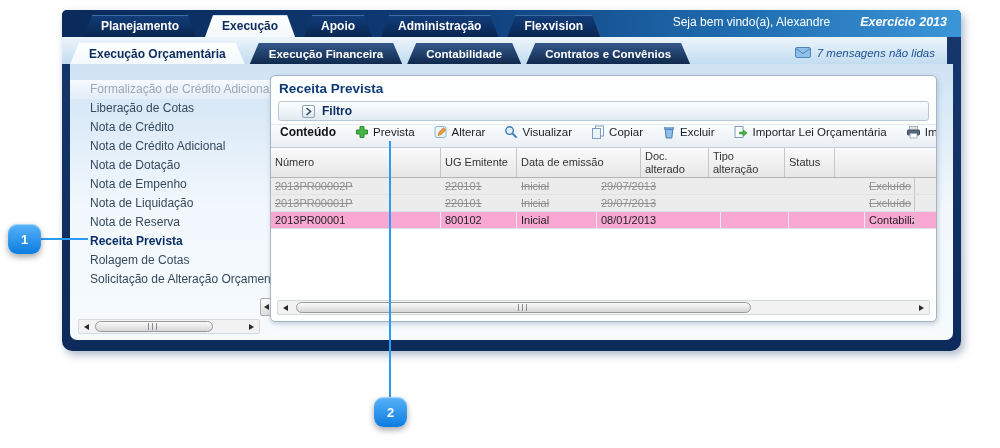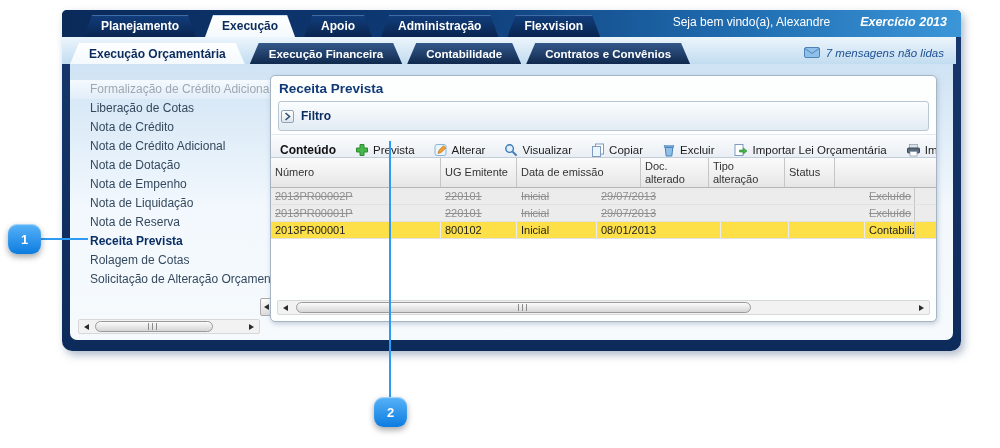--- a/index.html
+++ b/index.html
@@ -22,21 +22,21 @@
     background:linear-gradient(#123e7c,#092550);
     box-shadow:inset 0 1px 0 rgba(130,180,230,.4); }
   .ttab span { font-size:12px; font-weight:bold; color:#fff; white-space:nowrap; }
   .ttab.active { background:linear-gradient(#ffffff,#f4f9fd); }
   .ttab.active span { color:#0b2b5c; }
   .topright { margin-left:auto; display:flex; align-items:center; gap:30px; height:27px; padding-bottom:3px; }
   .welcome { color:#ffffff; font-size:12px; }
   .exercise { color:#ffffff; font-size:12.5px; font-style:italic; font-weight:bold; }
 
   
-  .subbar { position:absolute; left:0; top:27px; right:5px; height:27px;
+  .subbar { position:absolute; left:0; top:27px; right:14px; height:27px;
     background:linear-gradient(#ecf5fc,#c2dcf0);
     display:flex; align-items:flex-end; padding:0 12px 0 8px; }
   .stabs { display:flex; height:21px; gap:5px; }
   .stab { padding:0 19px; display:flex; align-items:center; cursor:pointer;
     clip-path:polygon(9px 0, calc(100% - 9px) 0, 100% 100%, 0 100%); }
   .stab span { font-size:11.5px; font-weight:bold; white-space:nowrap; }
   .stab.inactive { background:linear-gradient(#34598b,#10294d); }
   .stab.inactive span { color:#fff; }
   .stab.active { background:linear-gradient(#ffffff,#f3f9fd); }
   .stab.active span { color:#0b2b5c; font-size:12px; }
@@ -69,37 +69,37 @@
     border:1px solid #aaa; border-radius:2px; display:flex; align-items:center; justify-content:center; cursor:pointer; }
 
   
   .panel { position:absolute; left:200px; top:11px; width:667px; height:247px;
     background:#fdfefe; border:1px solid #a6b4c4; border-radius:5px;
     box-shadow:1px 2px 5px rgba(120,140,165,.4);
     display:flex; flex-direction:column; overflow:hidden; }
   .panel-head { height:23px; display:flex; align-items:center; padding:2px 8px 0 8px; flex:none; }
   .panel-title { font-weight:bold; font-size:13.5px; color:#0f3a78; }
   .breadcrumb { margin-left:auto; font-size:11px; color:#1d55a8; cursor:pointer; }
-  .filterbar { height:30px; margin:2px 7px 3px 7px; border:1px solid #b9c6d4; border-radius:3px;
-    background:linear-gradient(#fbfdfe,#e2ebf3); display:flex; align-items:center; padding:0 2px; gap:7px; flex:none; cursor:pointer; }
+  .filterbar { height:20px; margin:2px 7px 3px 7px; border:1px solid #b9c6d4; border-radius:3px;
+    background:linear-gradient(#fbfdfe,#e2ebf3); display:flex; align-items:center; padding:0 23px; gap:7px; flex:none; cursor:pointer; }
   .expander { width:13px; height:13px; border:1px solid #8fa3b8; border-radius:2px;
     background:linear-gradient(#ffffff,#dde6ee); display:flex; align-items:center; justify-content:center; }
   .filter-label { font-weight:bold; font-size:12px; color:#0c2d60; }
-  .contentbar { height:24px; display:flex; align-items:flex-end; padding:0 9px; gap:19px; flex:none;
+  .contentbar { height:24px; display:flex; align-items:flex-start; padding:0 9px; gap:19px; flex:none;
     background:linear-gradient(#fbfdfe,#e9eef4); border-top:1px solid #e3e9f0; border-bottom:1px solid #c3cdd8; }
   .content-label { font-weight:bold; font-size:12px; color:#111; }
   .tbtn { display:flex; align-items:center; gap:4px; cursor:pointer; }
   .tbtn span { font-size:11.5px; color:#1c1c1c; white-space:nowrap; }
 
   
   .tablewrap { flex:1; overflow:hidden; background:#fff; }
   .thead { display:flex; height:30px; background:linear-gradient(#fbfbfb,#e6e6e6); border-bottom:1px solid #b5b5b5; }
   .th { border-right:1px solid #c6c6c6; padding:2px 4px; font-size:11px; color:#333;
     line-height:1.15; display:flex; align-items:center; cursor:pointer; }
-  .tr { display:flex; height:17px; border-bottom:1px solid #e2e2e2; background:#fde047; cursor:pointer; }
+  .tr { display:flex; height:17px; border-bottom:1px solid #e2e2e2; background:#f9a8d4; cursor:pointer; }
   .td { border-right:1px solid #ececec; padding:0 4px; font-size:11px; line-height:16px;
     white-space:nowrap; overflow:hidden; color:#222; }
   .tr.excluded { background:#ececec; }
   .tr.excluded .td { color:#8f8f8f; text-decoration:line-through; }
   .w0{width:170px}.w1{width:76px}.w2{width:80px}.w3{width:124px}.w4{width:68px}.w5{width:76px}
   .w6{width:50px; border-right:1px solid #c6c6c6;}
   .panel-scroll { position:relative; height:15px; margin:4px 6px 6px 6px; flex:none; }
 
   
   .callout { position:absolute; width:33px; height:30px; border-radius:9px;

